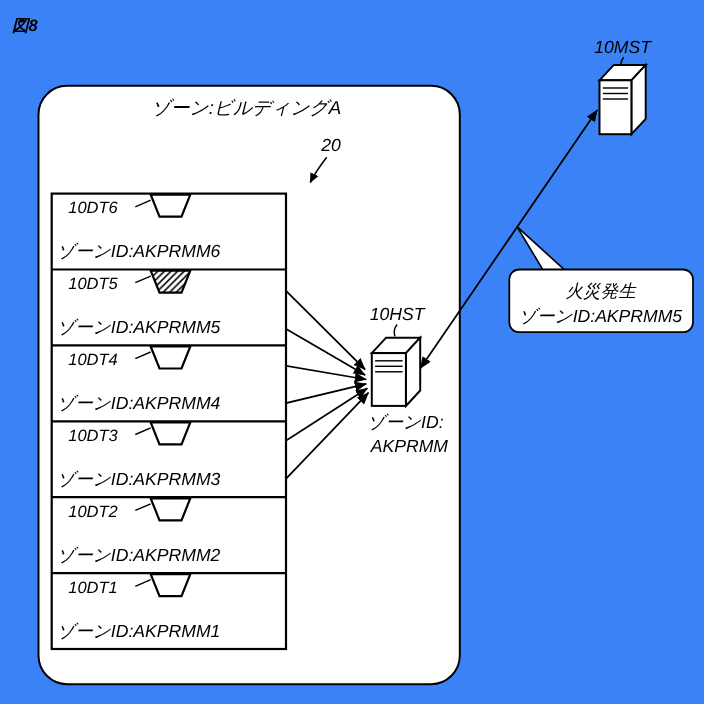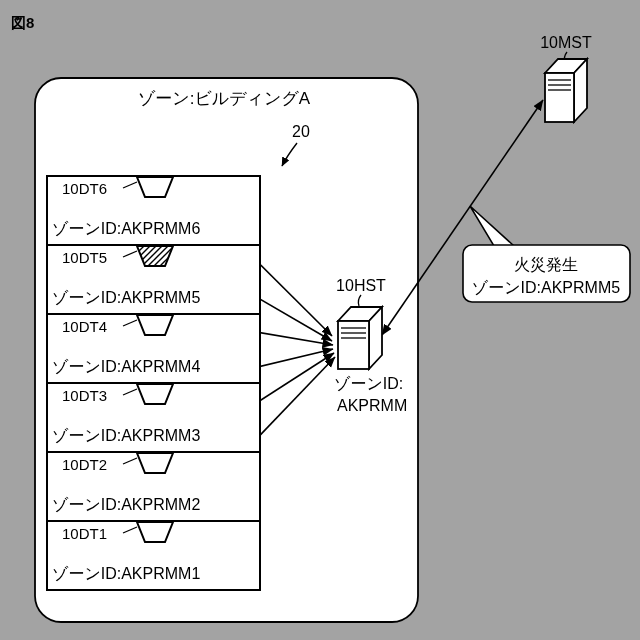--- a/index.html
+++ b/index.html
@@ -7,21 +7,22 @@
     padding: 0;
     background: #ffffff;
     width: 640px;
     height: 640px;
     font-family: "Liberation Sans", sans-serif;
   }
   .stage {
     position: relative;
     width: 640px;
     height: 640px;
-    background: #a3a3a3;
+    background: #3b82f6;
+    font-style: italic;
   }
   svg text {
     fill: #000000;
     font-family: "Liberation Sans", sans-serif;
   }
 </style>
 </head>
 <body>
 
 <div class="stage">

